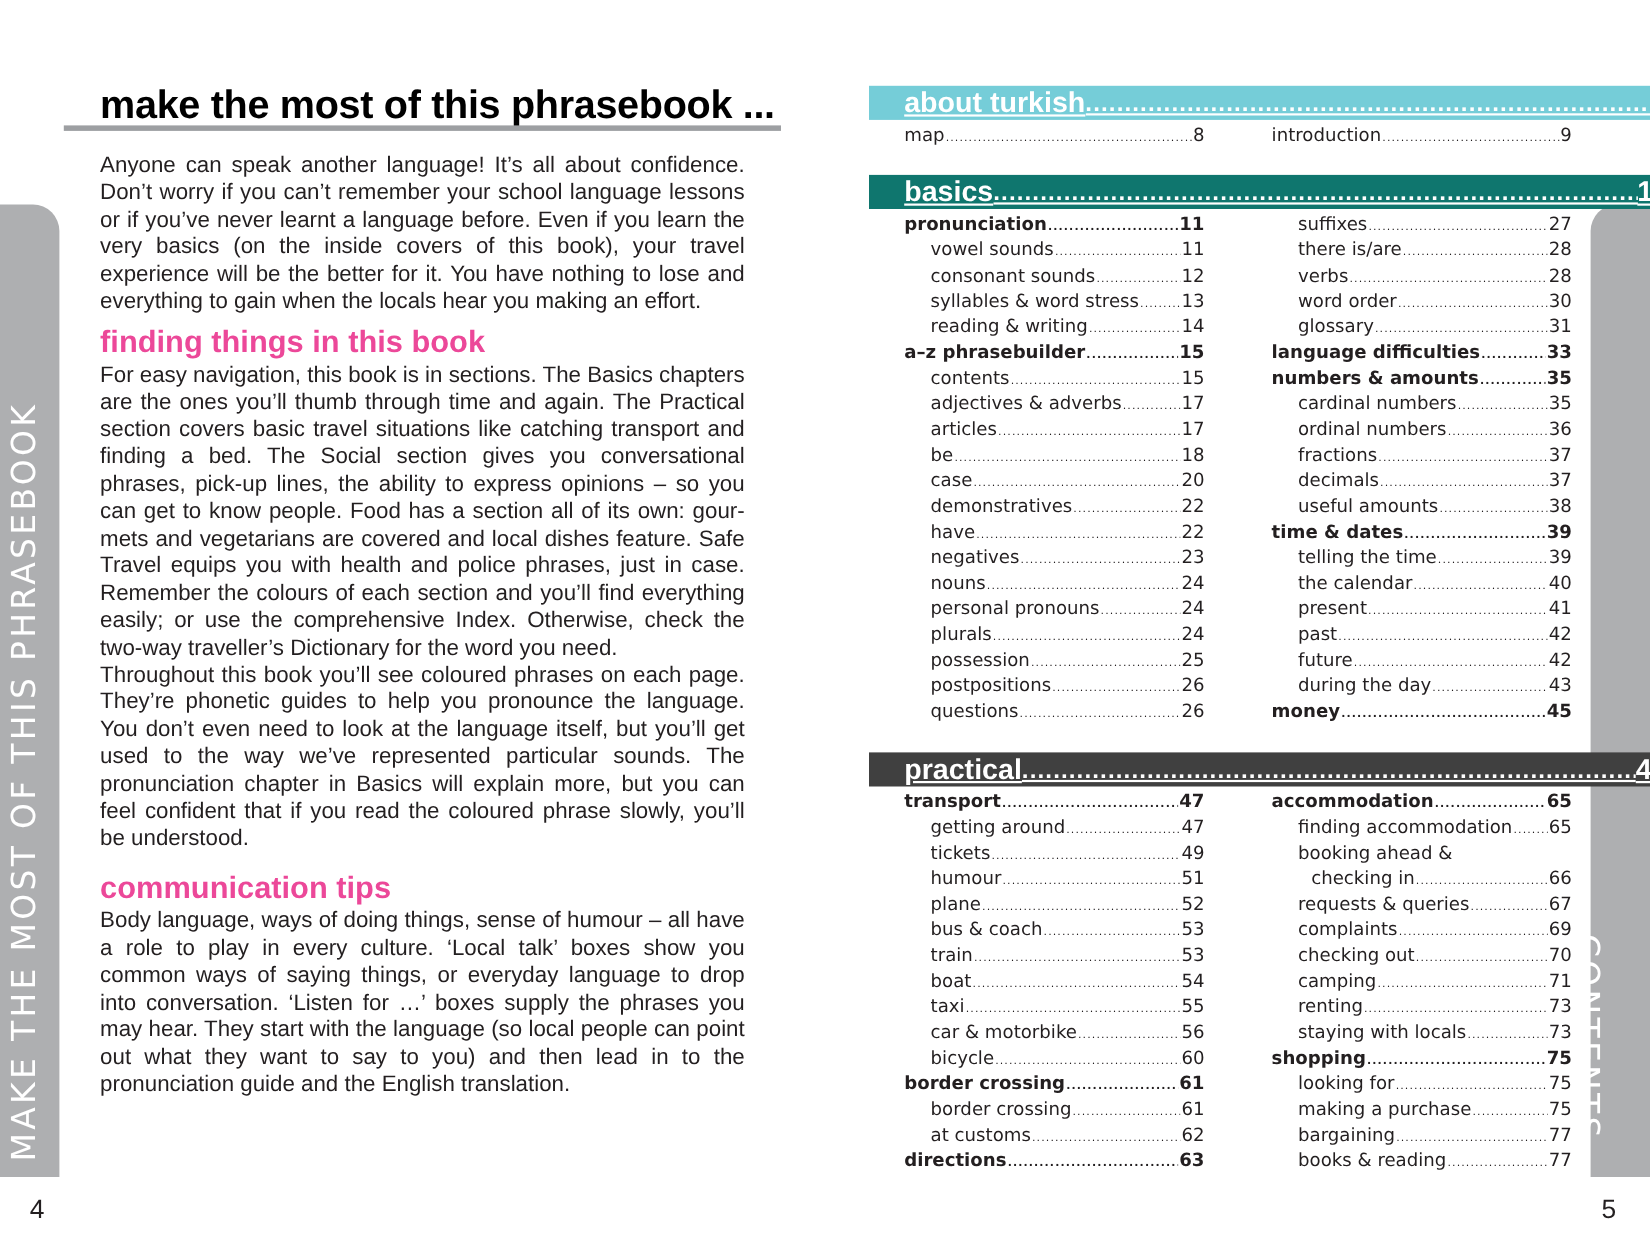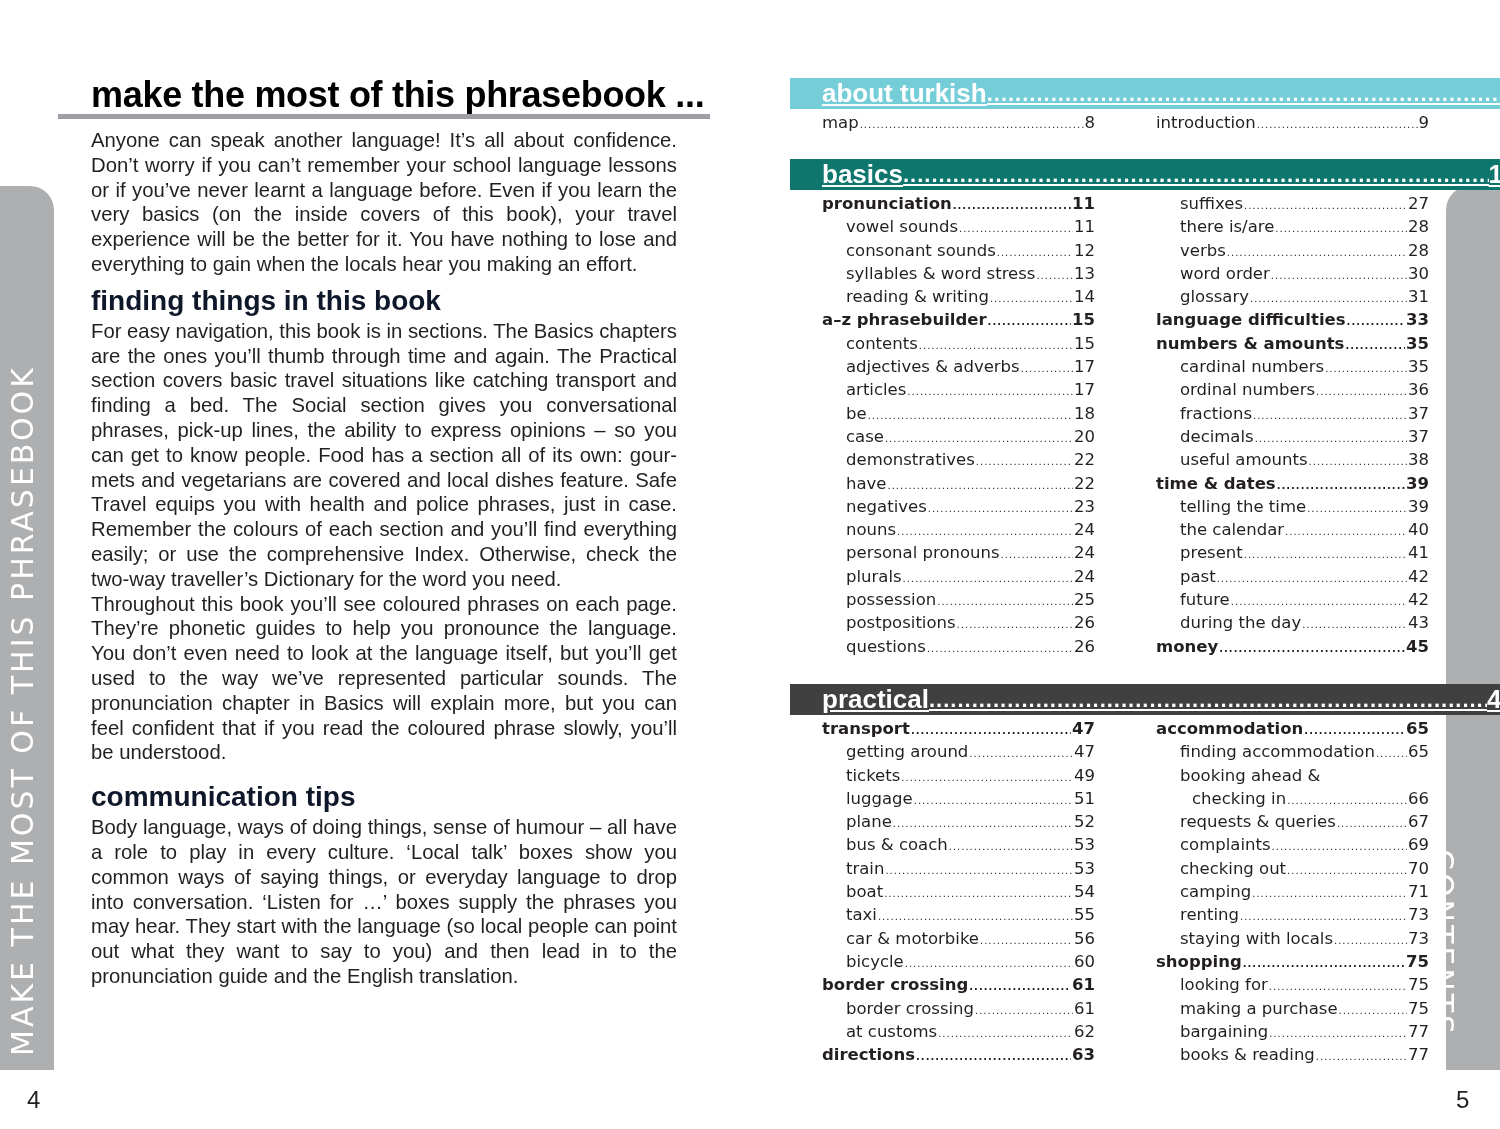--- a/index.html
+++ b/index.html
@@ -38,21 +38,21 @@
     .intro-title {
       position: absolute; left: 91px; top: 74px; font-size: 36px; font-weight: bold; color: #000;
       letter-spacing: -0.3px;
     }
     .intro-rule { position: absolute; left: 58px; top: 114px; width: 652px; height: 5px; background: #9d9fa2; }
     .intro-body { position: absolute; left: 91px; width: 586px; }
     .intro-p {
       font-size: 20.3px; line-height: 24.8px; margin: 0; text-align: justify; color: #231f20;
     }
     .intro-h {
-      font-size: 28px; font-weight: bold; color: #0f172a; margin: 8px 0 0 0; line-height: 36px;
+      font-size: 28px; font-weight: bold; color: #ec4899; margin: 8px 0 0 0; line-height: 36px;
     }
 
     
     .toc { position: absolute; left: 40px; width: 644px; }
     .section-bar {
       height: 31px; color: #fff; font-weight: bold; font-size: 26px; line-height: 31px;
       padding: 0 6px 0 32px; display: flex; align-items: center; box-sizing: border-box; width: 732px; text-decoration: underline;
     }
     .section-bar .sec-title { white-space: nowrap; }
     .section-bar .sec-dots {
@@ -82,21 +82,21 @@
 
 <div class="page page-left">
   <div class="side-tab side-tab-left">
     <span class="side-tab-text">MAKE THE MOST OF THIS PHRASEBOOK</span>
   </div>
   <div class="page-number">4</div>
 
   <div class="intro-title">make the most of this phrasebook ...</div>
   <div class="intro-rule"></div>
 
-  <div class="intro-body" style="top:128px;">
+  <div class="intro-body" style="top:138px;">
     <p class="intro-p">Anyone can speak another language! It’s all about confidence. Don’t worry if you can’t remember your school language lessons or if you’ve never learnt a language before. Even if you learn the very basics (on the inside covers of this book), your travel experience will be the better for it. You have nothing to lose and everything to gain when the locals hear you making an effort.</p>
 
     <h2 class="intro-h" style="margin-top:6px;">finding things in this book</h2>
     <p class="intro-p">For easy navigation, this book is in sections. The Basics chapters are the ones you’ll thumb through time and again. The Practical section covers basic travel situations like catching transport and finding a bed. The Social section gives you conversational phrases, pick-up lines, the ability to express opinions – so you can get to know people. Food has a section all of its own: gour­mets and vegetarians are covered and local dishes feature. Safe Travel equips you with health and police phrases, just in case. Remember the colours of each section and you’ll find every­thing easily; or use the comprehensive Index. Otherwise, check the two-way traveller’s Dictionary for the word you need.</p>
 
     <p class="intro-p">Throughout this book you’ll see coloured phrases on each page. They’re phonetic guides to help you pronounce the language. You don’t even need to look at the language itself, but you’ll get used to the way we’ve represented particular sounds. The pronunciation chapter in Basics will explain more, but you can feel confident that if you read the coloured phrase slowly, you’ll be understood.</p>
 
     <h2 class="intro-h" style="margin-top:14px;">communication tips</h2>
     <p class="intro-p">Body language, ways of doing things, sense of humour – all have a role to play in every culture. ‘Local talk’ boxes show you common ways of saying things, or everyday language to drop into conversation. ‘Listen for …’ boxes supply the phrases you may hear. They start with the language (so local people can point out what they want to say to you) and then lead in to the pronunciation guide and the English translation.</p>
   </div>
@@ -362,21 +362,21 @@
               <span class="e-label">getting around</span>
               <span class="e-dots">........................................................................................................................................................................................................</span>
               <span class="e-page">47</span>
             </div>
             <div class="entry sub">
               <span class="e-label">tickets</span>
               <span class="e-dots">........................................................................................................................................................................................................</span>
               <span class="e-page">49</span>
             </div>
             <div class="entry sub">
-              <span class="e-label">luggage</span>
+              <span class="e-label">humour</span>
               <span class="e-dots">........................................................................................................................................................................................................</span>
               <span class="e-page">51</span>
             </div>
             <div class="entry sub">
               <span class="e-label">plane</span>
               <span class="e-dots">........................................................................................................................................................................................................</span>
               <span class="e-page">52</span>
             </div>
             <div class="entry sub">
               <span class="e-label">bus &amp; coach</span>

